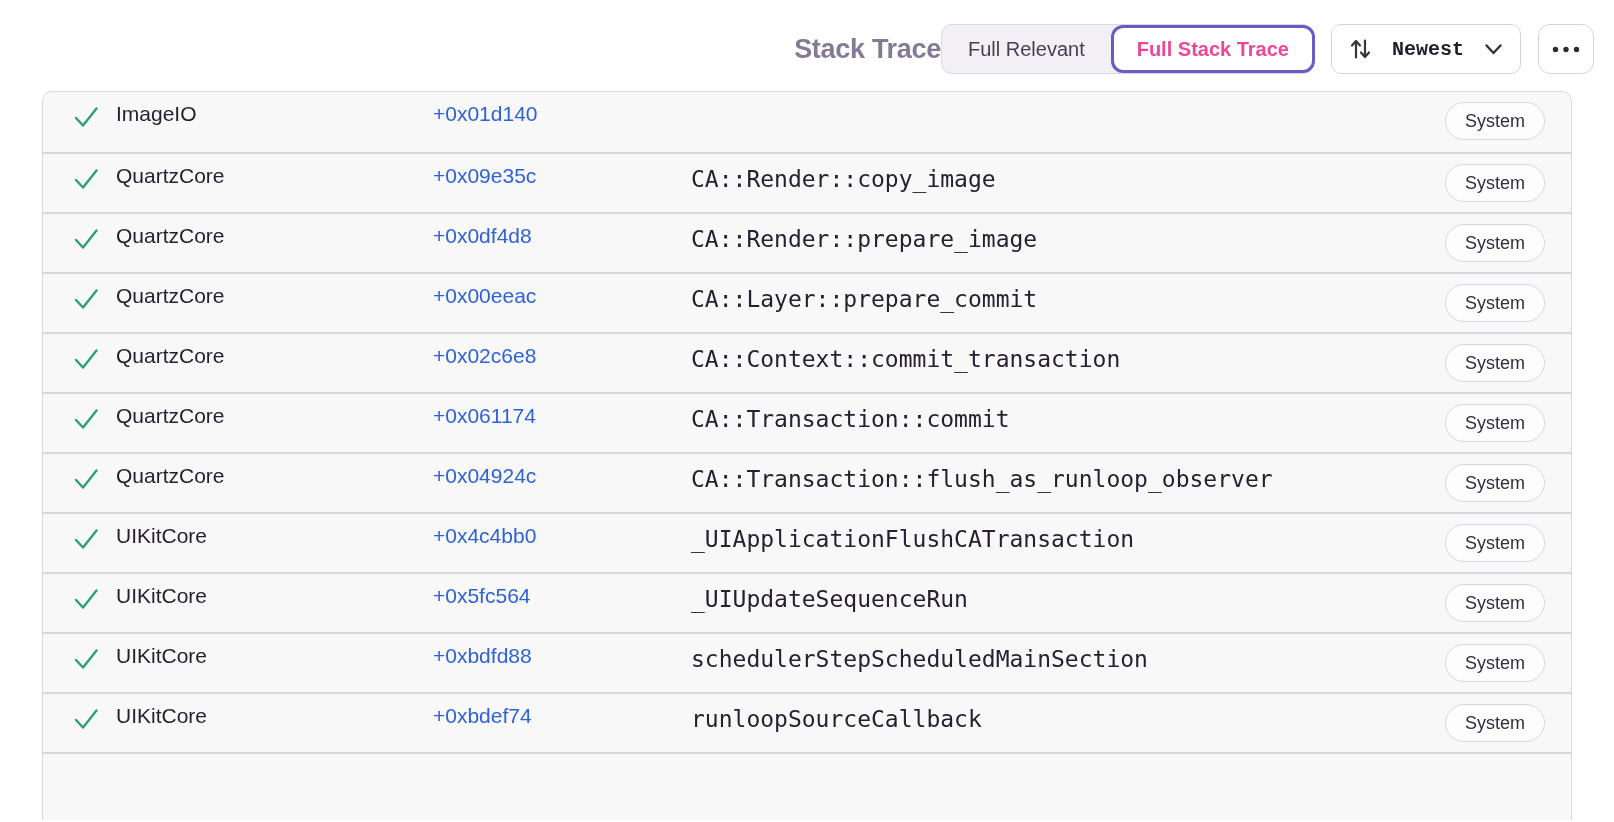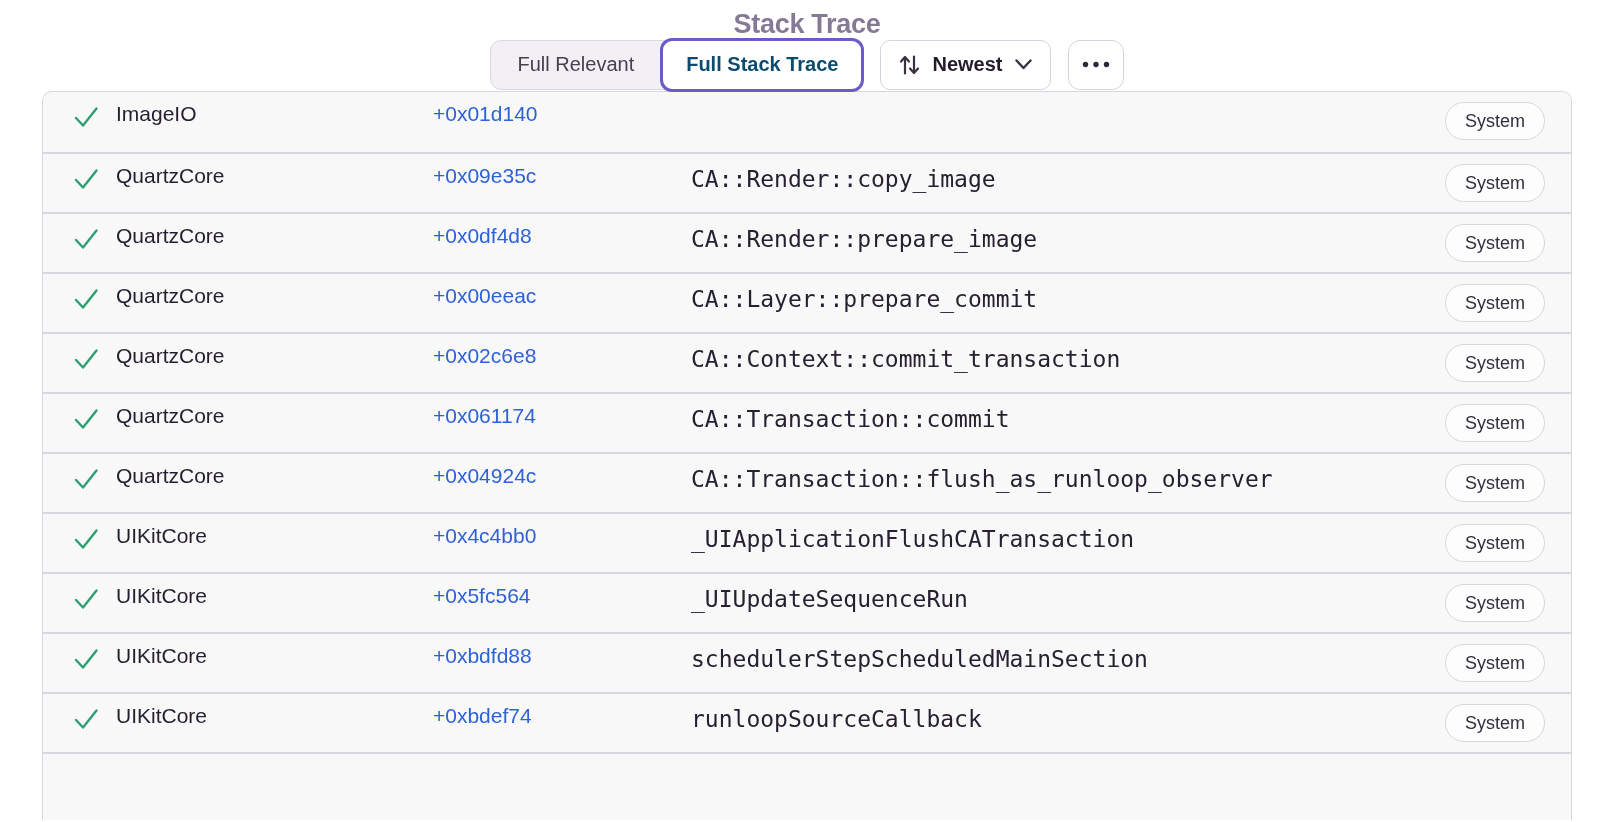--- a/index.html
+++ b/index.html
@@ -6,32 +6,32 @@
     --accent:#6a5cc4; --link:#2f62d6; --green:#2f9e70; --heading:#847a95;
     --row-bg:#f8f8f9; --divider:#d9d7de; --text:#241e2e;
   }
   *{box-sizing:border-box;}
   html,body{margin:0;padding:0;}
   body{
     width:1614px;height:822px;overflow:hidden;background:#fff;
     font-family:"Liberation Sans",sans-serif;color:var(--text);
   }
   
-  .header{display:flex;align-items:center;justify-content:center;margin:22px 20px 0;height:54px;flex-direction:column;}
+  .header{display:flex;align-items:center;justify-content:flex-end;margin:22px 20px 0;height:54px;}
   .title{font-size:27px;font-weight:700;color:var(--heading);letter-spacing:-0.3px;}
   .controls{display:flex;align-items:center;gap:17px;}
   .segmented{display:flex;align-items:center;background:#f2f0f5;border:1.5px solid #dcd8e2;border-radius:11px;height:50px;}
   .seg-btn{font-family:inherit;font-size:20px;color:#453f52;background:none;border:none;height:100%;padding:0 26px;cursor:pointer;border-radius:11px;}
   .seg-btn.active{
     background:#fff;border:3.5px solid var(--accent);border-radius:12px;
-    font-weight:700;color:#0c4a6e;height:54px;padding:0 23px;margin-right:-2px;cursor:default;
+    font-weight:700;color:#ec4899;height:48px;padding:0 23px;margin-right:-2px;cursor:default;
   }
   .btn{
-    display:flex;align-items:center;gap:11px;background:#fff;border:1.5px solid #d7d3de;
-    border-radius:10px;height:50px;padding:0 17px;font-family:Liberation Sans, sans-serif;
+    display:flex;align-items:center;gap:20px;background:#fff;border:1.5px solid #d7d3de;
+    border-radius:10px;height:50px;padding:0 17px;font-family:Liberation Mono, monospace;
     font-size:20px;font-weight:700;color:#221c2b;cursor:pointer;
   }
   .btn svg{display:block;}
   .more-btn{width:56px;justify-content:center;padding:0;border-radius:12px;}
   .icon-stroke{fill:none;stroke:#39323f;stroke-width:2.2;stroke-linecap:round;stroke-linejoin:round;}
   
   .trace-table{
     margin:15px 42px 0;height:729px;overflow:hidden;background:var(--row-bg);
     border:1.5px solid var(--divider);border-bottom:none;border-radius:10px 10px 0 0;
   }

